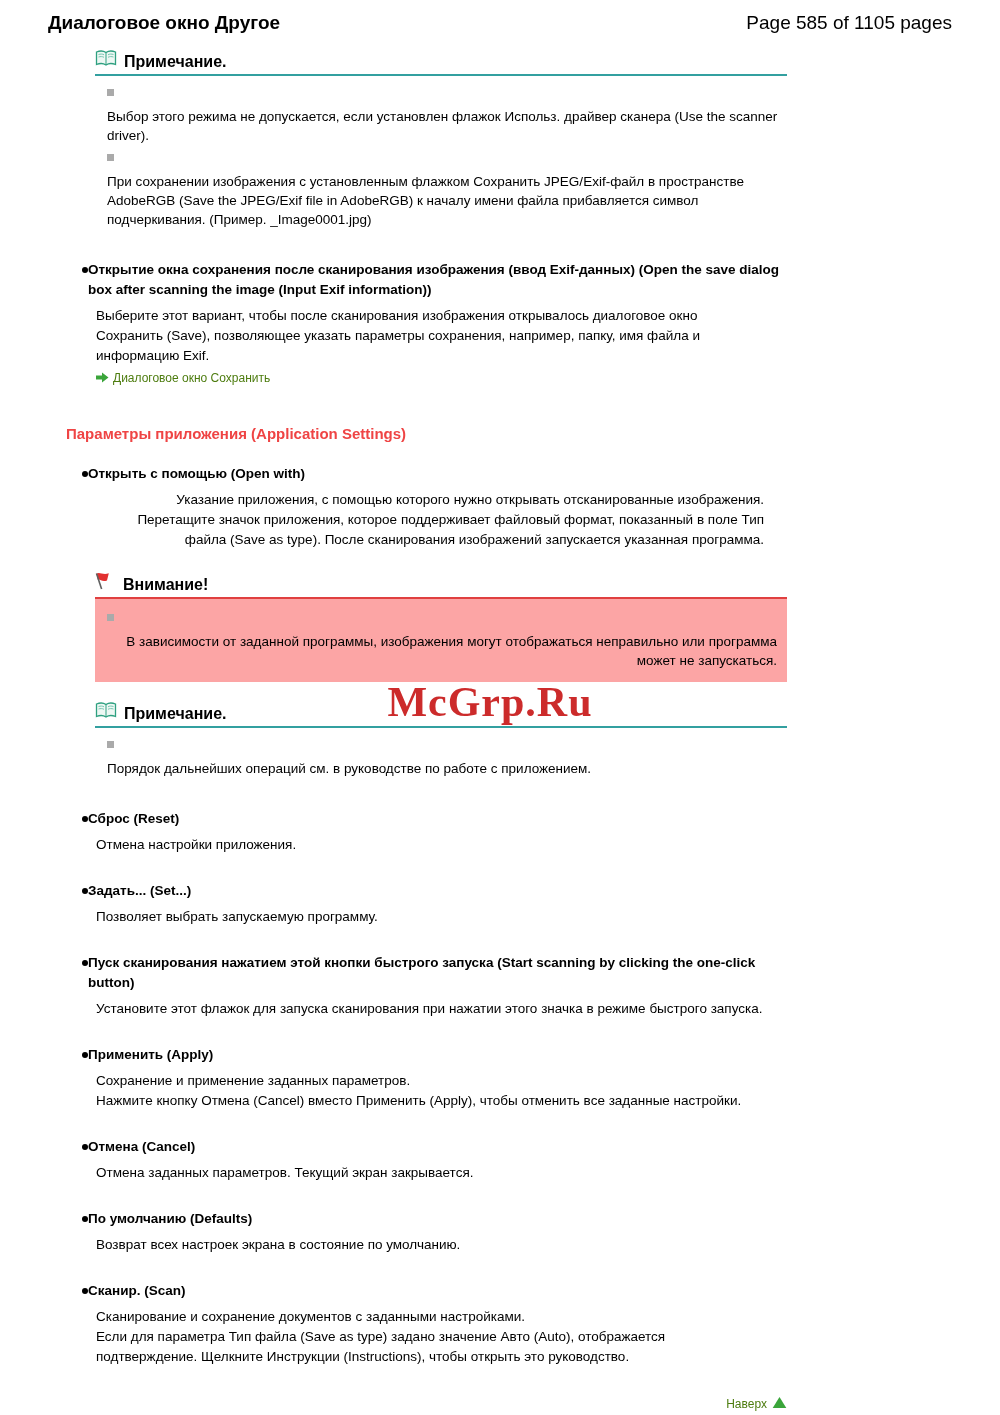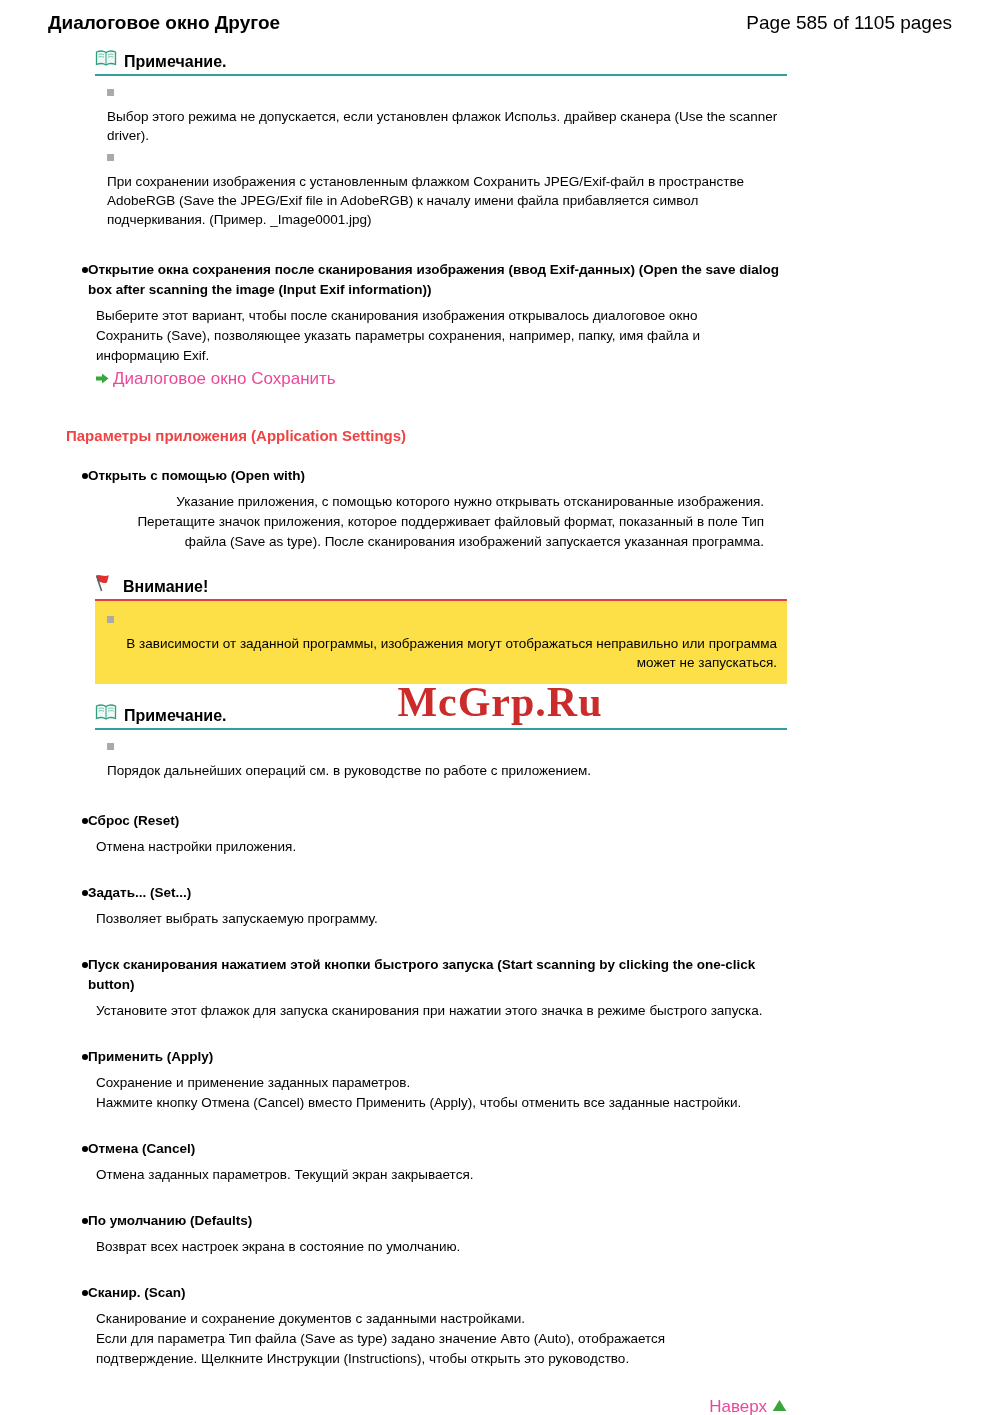--- a/index.html
+++ b/index.html
@@ -16,45 +16,45 @@
   .header .title { font-size:19px; font-weight:bold; }
   .header .pageinfo { font-size:19px; }
 
   
   .frame-block { margin-left:95px; width:692px; }
   .frame-head { display:flex; align-items:flex-end; gap:7px; padding-bottom:3px; }
   .frame-head .htxt { font-size:16px; font-weight:bold; line-height:18px; }
   .rule-teal { border-bottom:2px solid #33a0a0; }
   .rule-red  { border-bottom:2px solid #e04040; }
   .frame-list { padding:7px 6px 4px 12px; }
-  .frame-list.pink { background:#fde047; padding:9px 10px 9px 12px; }
+  .frame-list.pink { background:#fca5a5; padding:9px 10px 9px 12px; }
   .f-item { display:flex; gap:11px; font-size:13.5px; line-height:19px; margin-bottom:3px;flex-direction:column; }
   .sq { width:7px; height:7px; background:#aaaaaa; margin-top:6px; flex:none; }
 
   
   .bullet-item { margin-left:82px; width:706px; }
   .bullet-title { display:flex; font-weight:bold; font-size:13.5px; line-height:20px; }
   .dot { width:6px; height:6px; border-radius:50%; background:#000; margin-top:7px; flex:none; }
   .bullet-body { margin:6px 0 0 14px; font-size:13.5px; line-height:20px; max-width:668px; }
   .bullet-body div { min-height:0; }
 
   
   .link-row { display:flex; align-items:center; gap:4px; margin:3px 0 0 14px; }
-  .green-link { color:#ec4899; font-size:17px; text-decoration:none; cursor:pointer; }
+  .green-link { color:#4d7c0f; font-size:12px; text-decoration:none; cursor:pointer; }
 
   
   .section-heading { margin:38px 0 0 66px; font-size:15px; font-weight:bold; color:#ef4444; }
 
   
   .mt16 { margin-top:16px; } .mt20 { margin-top:20px; } .mt22 { margin-top:22px;text-align:right; }
   .mt24 { margin-top:24px; } .mt26 { margin-top:26px; }
 
   
   .watermark {
-    position:absolute; top:678px; left:500px; transform:translateX(-50%);
+    position:absolute; top:678px; left:490px; transform:translateX(-50%);
     font-family:"Liberation Serif","DejaVu Serif",serif;
     font-size:42px; font-weight:bold; color:#cc2b2b; letter-spacing:1px;
     pointer-events:none;
   }
 
   
   .top-row { margin:28px 48px 0 48px; width:739px; display:flex; justify-content:flex-end; align-items:center; gap:5px; }
 </style>
 </head>
 <body>

